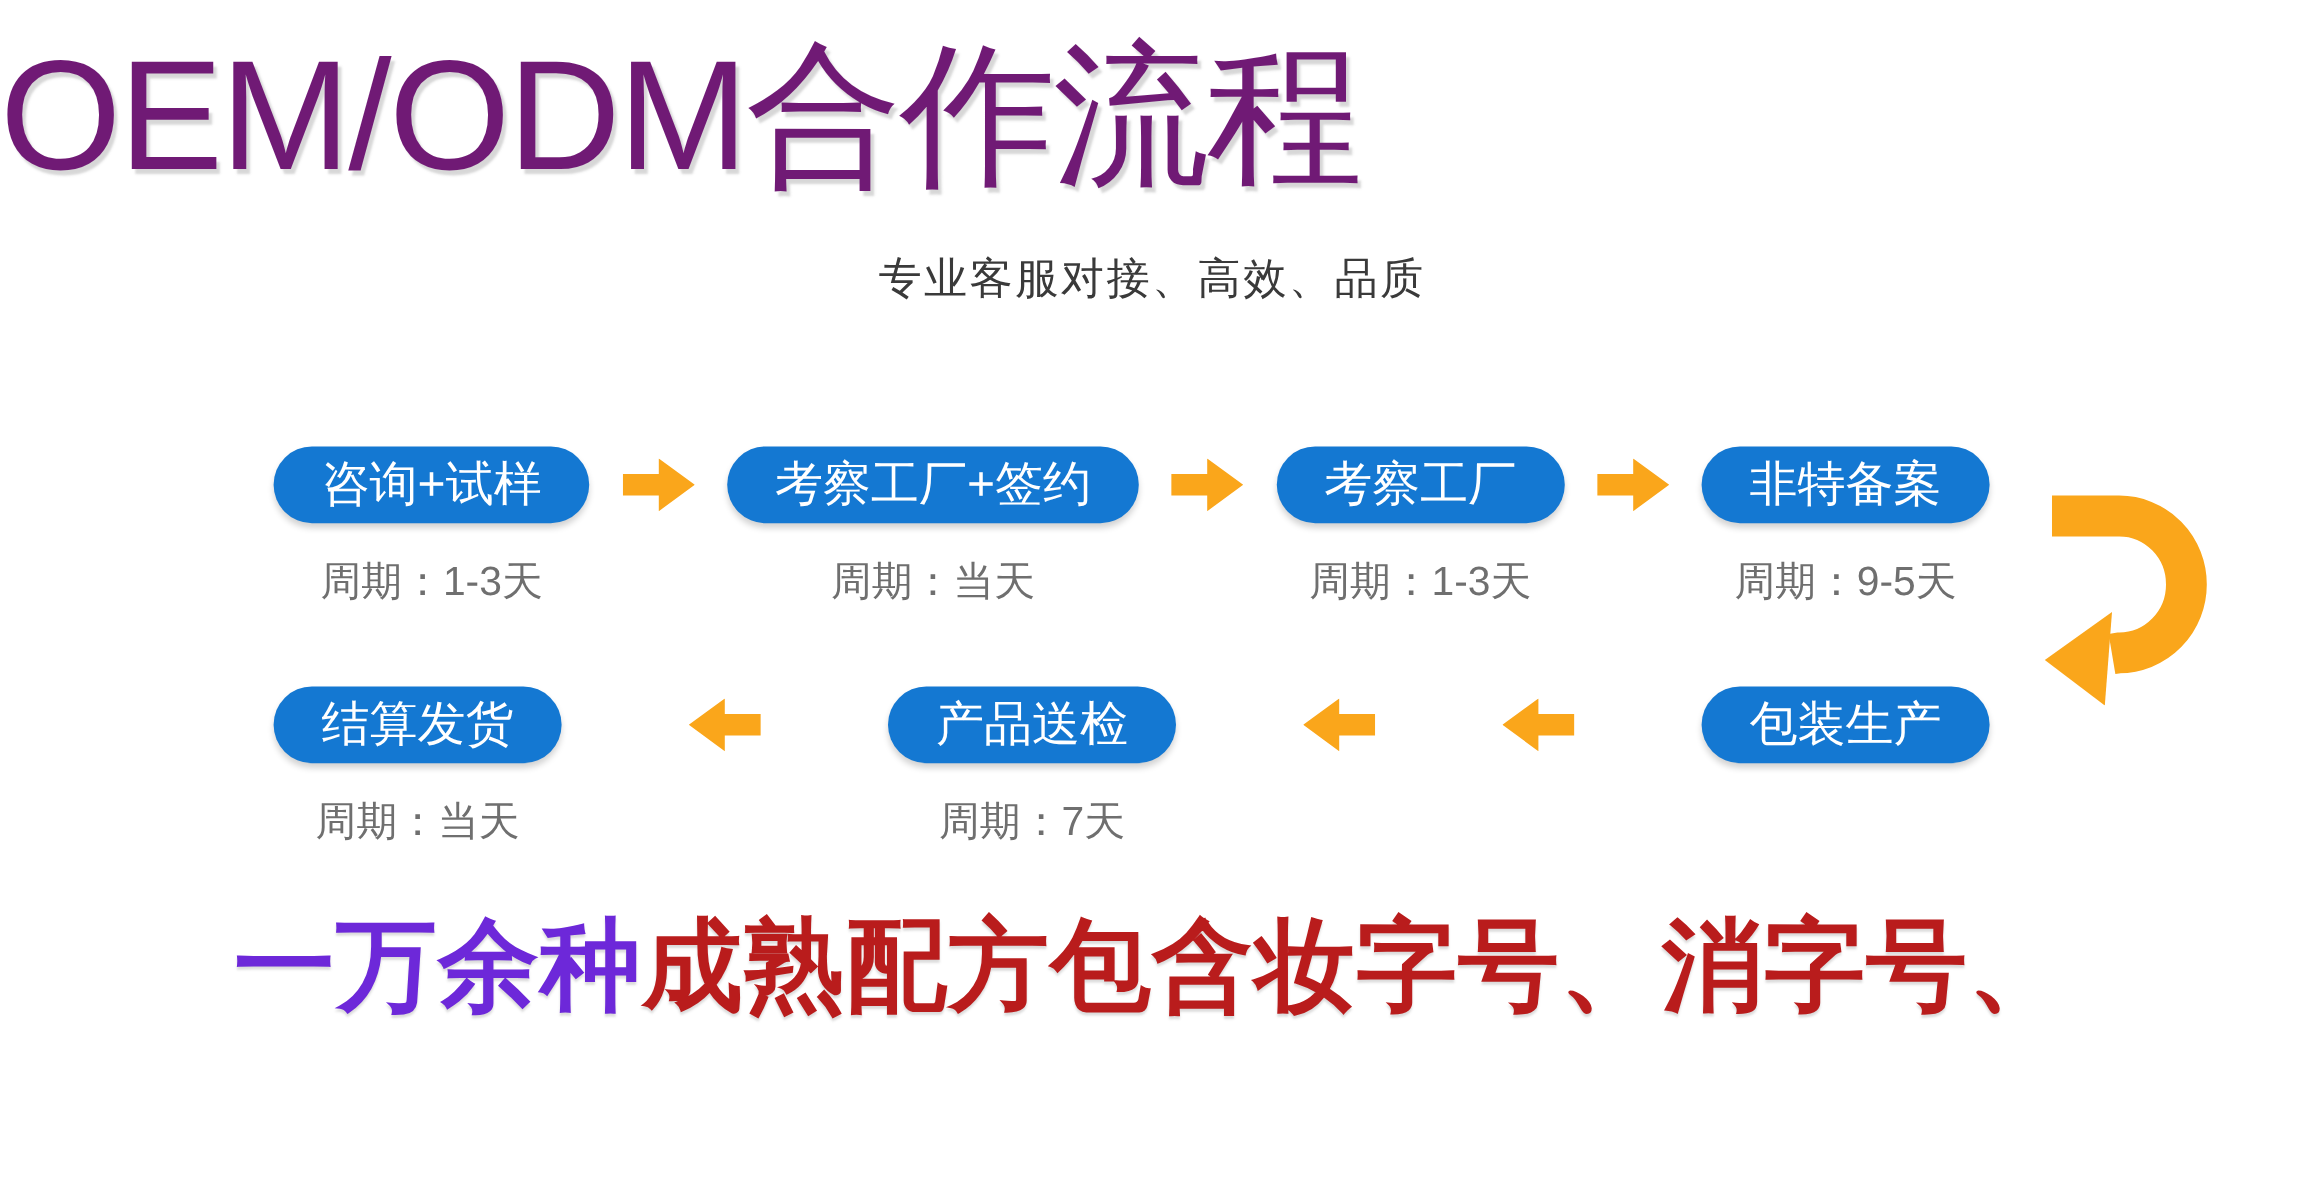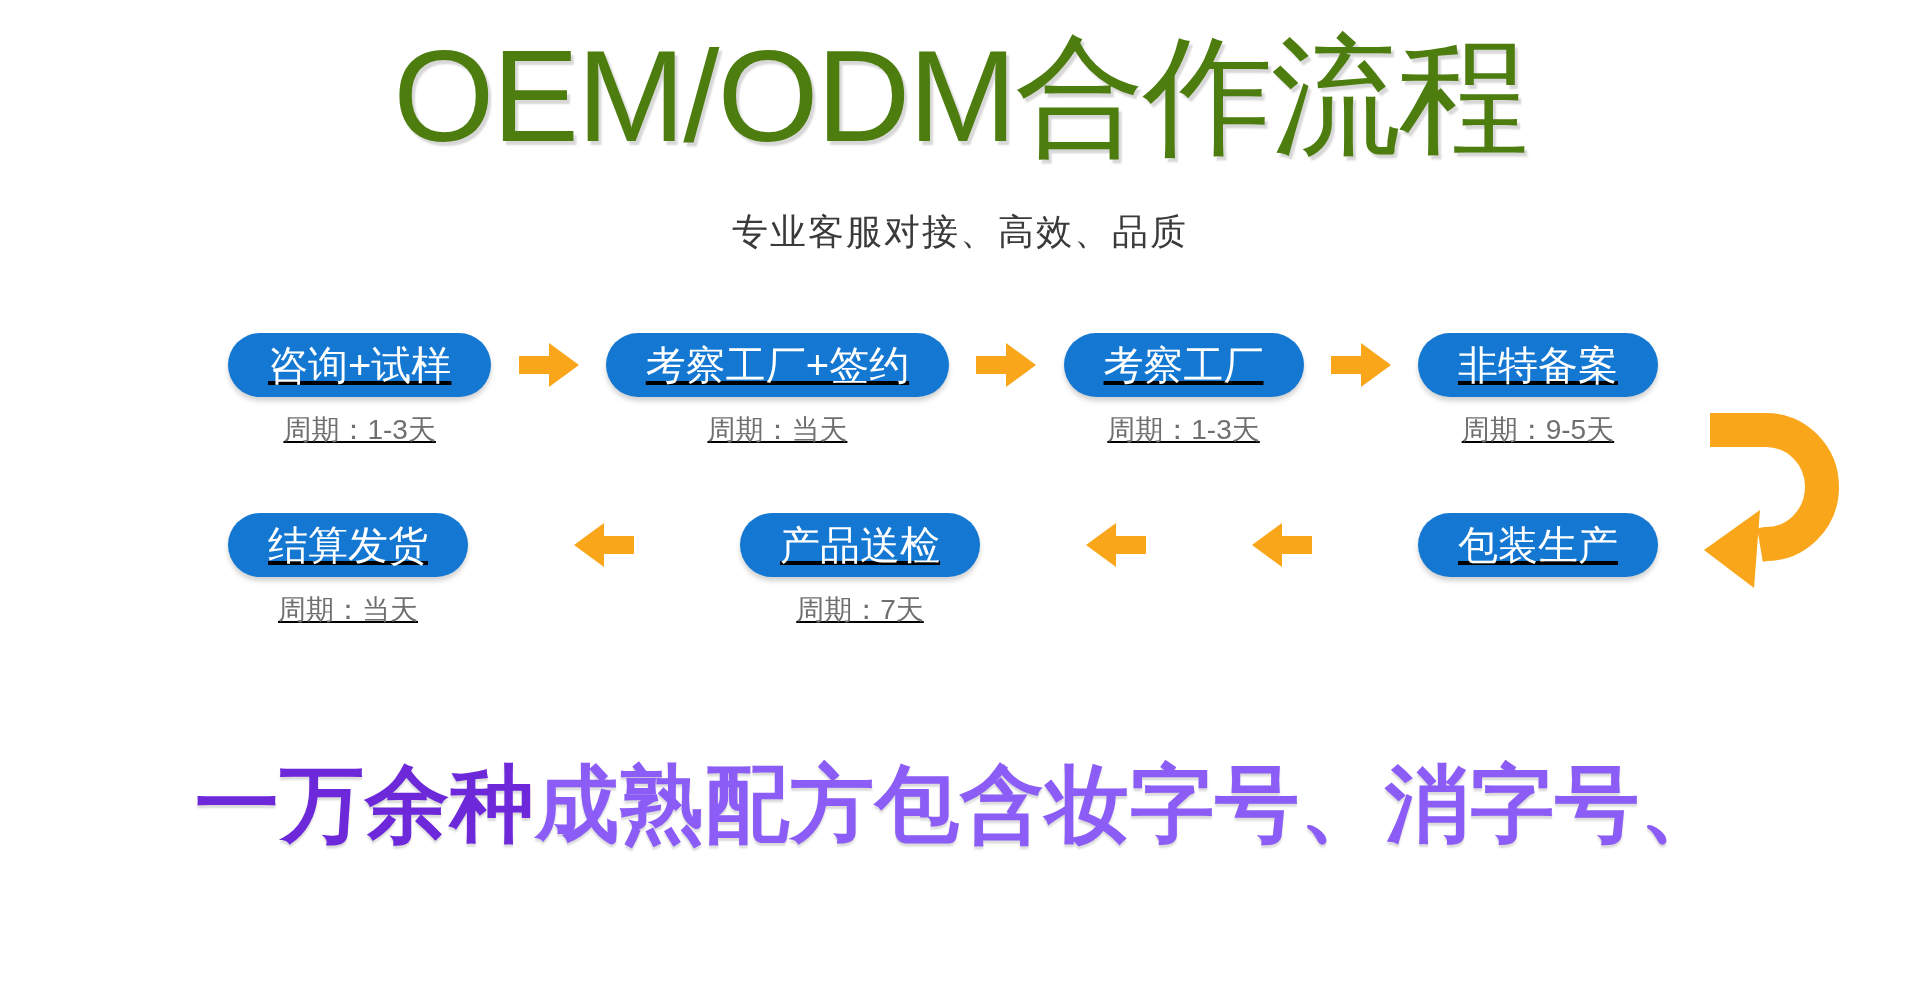--- a/index.html
+++ b/index.html
@@ -10,48 +10,47 @@
     background: #ffffff;
     overflow: hidden;
     font-family: "Liberation Sans", "DejaVu Sans", sans-serif;
   }
 
   
   .title {
     position: absolute;
     top: 18px; left: 0;
     width: 100%;
-    text-align: center;
+    text-align: left;
     font-size: 130px;
     font-weight: 500;
     line-height: 1.2;
-    color: #4d7c0f;
+    color: #701a75;
     text-shadow: 3px 4px 2px rgba(110,110,110,0.28);
     letter-spacing: -2px;
     white-space: nowrap;
   }
   .subtitle {
     position: absolute;
     top: 208px; left: 0;
     width: 100%;
     text-align: center;
     font-size: 36px;
     font-weight: 500;
     color: #3a3a3a;
     letter-spacing: 2px;
     white-space: nowrap;
   }
 
   
   .flow {
     position: absolute;
-    top: 333px;
+    top: 372px;
     left: 228px;
     width: 1430px;
-    text-decoration: underline;
   }
   .flow-row {
     display: flex;
     align-items: flex-start;
     justify-content: space-between;
   }
   .flow-row.second { margin-top: 64px; }
   .step {
     display: flex;
     flex-direction: column;
@@ -62,22 +61,22 @@
     color: #ffffff;
     font-size: 40px;
     height: 64px;
     line-height: 64px;
     border-radius: 34px;
     padding: 0 40px;
     white-space: nowrap;
     box-shadow: 0 4px 5px rgba(0,0,0,0.18);
   }
   .cycle {
-    margin-top: 14px;
-    font-size: 28px;
+    margin-top: 26px;
+    font-size: 34px;
     color: #6f6f6f;
     white-space: nowrap;
   }
   .h-arrow {
     width: 60px; height: 44px;
     margin-top: 10px;
     flex: 0 0 auto;
   }
   .h-arrow polygon { fill: #faa61b; }
 
@@ -96,21 +95,21 @@
     top: 748px; left: 0;
     width: 100%;
     text-align: center;
     font-size: 84px;
     font-weight: 700;
     letter-spacing: 1px;
     white-space: nowrap;
     text-shadow: 0 3px 2px rgba(90,90,90,0.22);
   }
   .hl-orange { color: #6d28d9; }
-  .hl-blue   { color: #8b5cf6; }
+  .hl-blue   { color: #b91c1c; }
 </style>
 </head>
 <body>
 
 <div class="canvas">
 
   <div class="title">OEM/ODM合作流程</div>
   <div class="subtitle">专业客服对接、高效、品质</div>
 
   <div class="flow">

